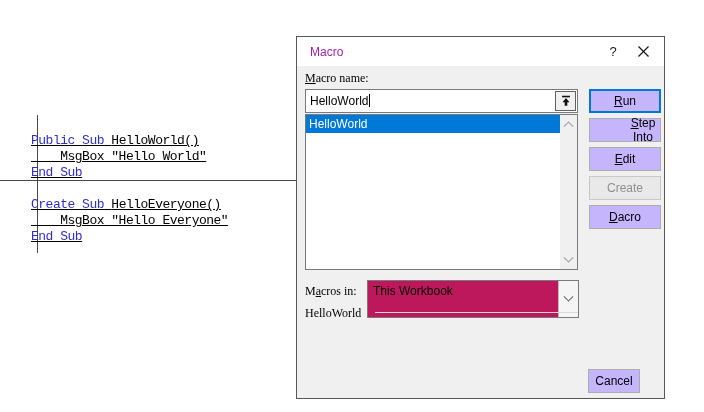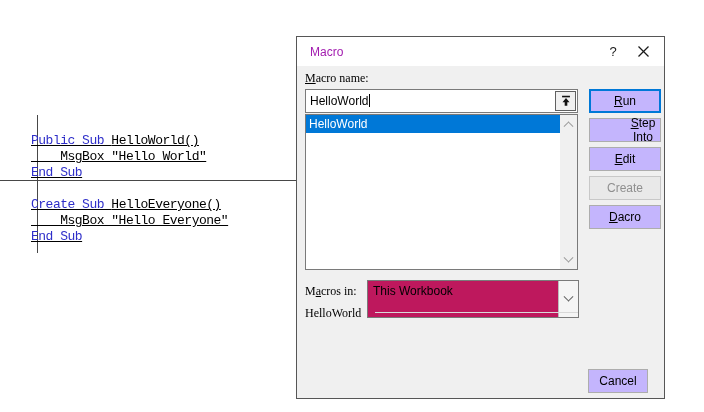--- a/index.html
+++ b/index.html
@@ -49,21 +49,21 @@
   .btn { position:absolute; left:292px; width:72px; height:24px; background:#c4b5fd;
          border:1px solid #adadad; font-size:12px; color:#000;
          display:flex; align-items:center; justify-content:center;
          font-family:"Liberation Sans",sans-serif; }
   .btn-run    { top:52px;  border:2px solid #0078D7; }
   .btn-step   { top:81px;padding-left:36px; }
   .btn-edit   { top:110px;align-items:center; }
   .btn-create { top:139px; background:#e9e9e9; border-color:#c8c8c8; color:#8f8f8f; }
   .btn-delete { top:168px; }
   .btn-options{ top:197px; }
-  .btn-cancel { left:291px; top:332px; width:60px; height:24px; }
+  .btn-cancel { left:291px; top:332px; width:52px; height:24px; }
 
   .macros-in-label { left:8px; top:247px; }
   .combo { position:absolute; left:70px; top:243px; width:212px; height:38px;
            background:#be185d; border:1px solid #7a7a7a; }
   .combo .val { position:absolute; left:5px; top:3px; font-size:12px; color:#000; }
   .combo-btn { position:absolute; right:0; top:0; bottom:0; width:20px;
                background:#f5f5f5; border-left:1px solid #bcbcbc;
                display:flex; align-items:center; justify-content:center; }
   .combo-btn .chev-down { border-color:#5f5f5f; }
 

